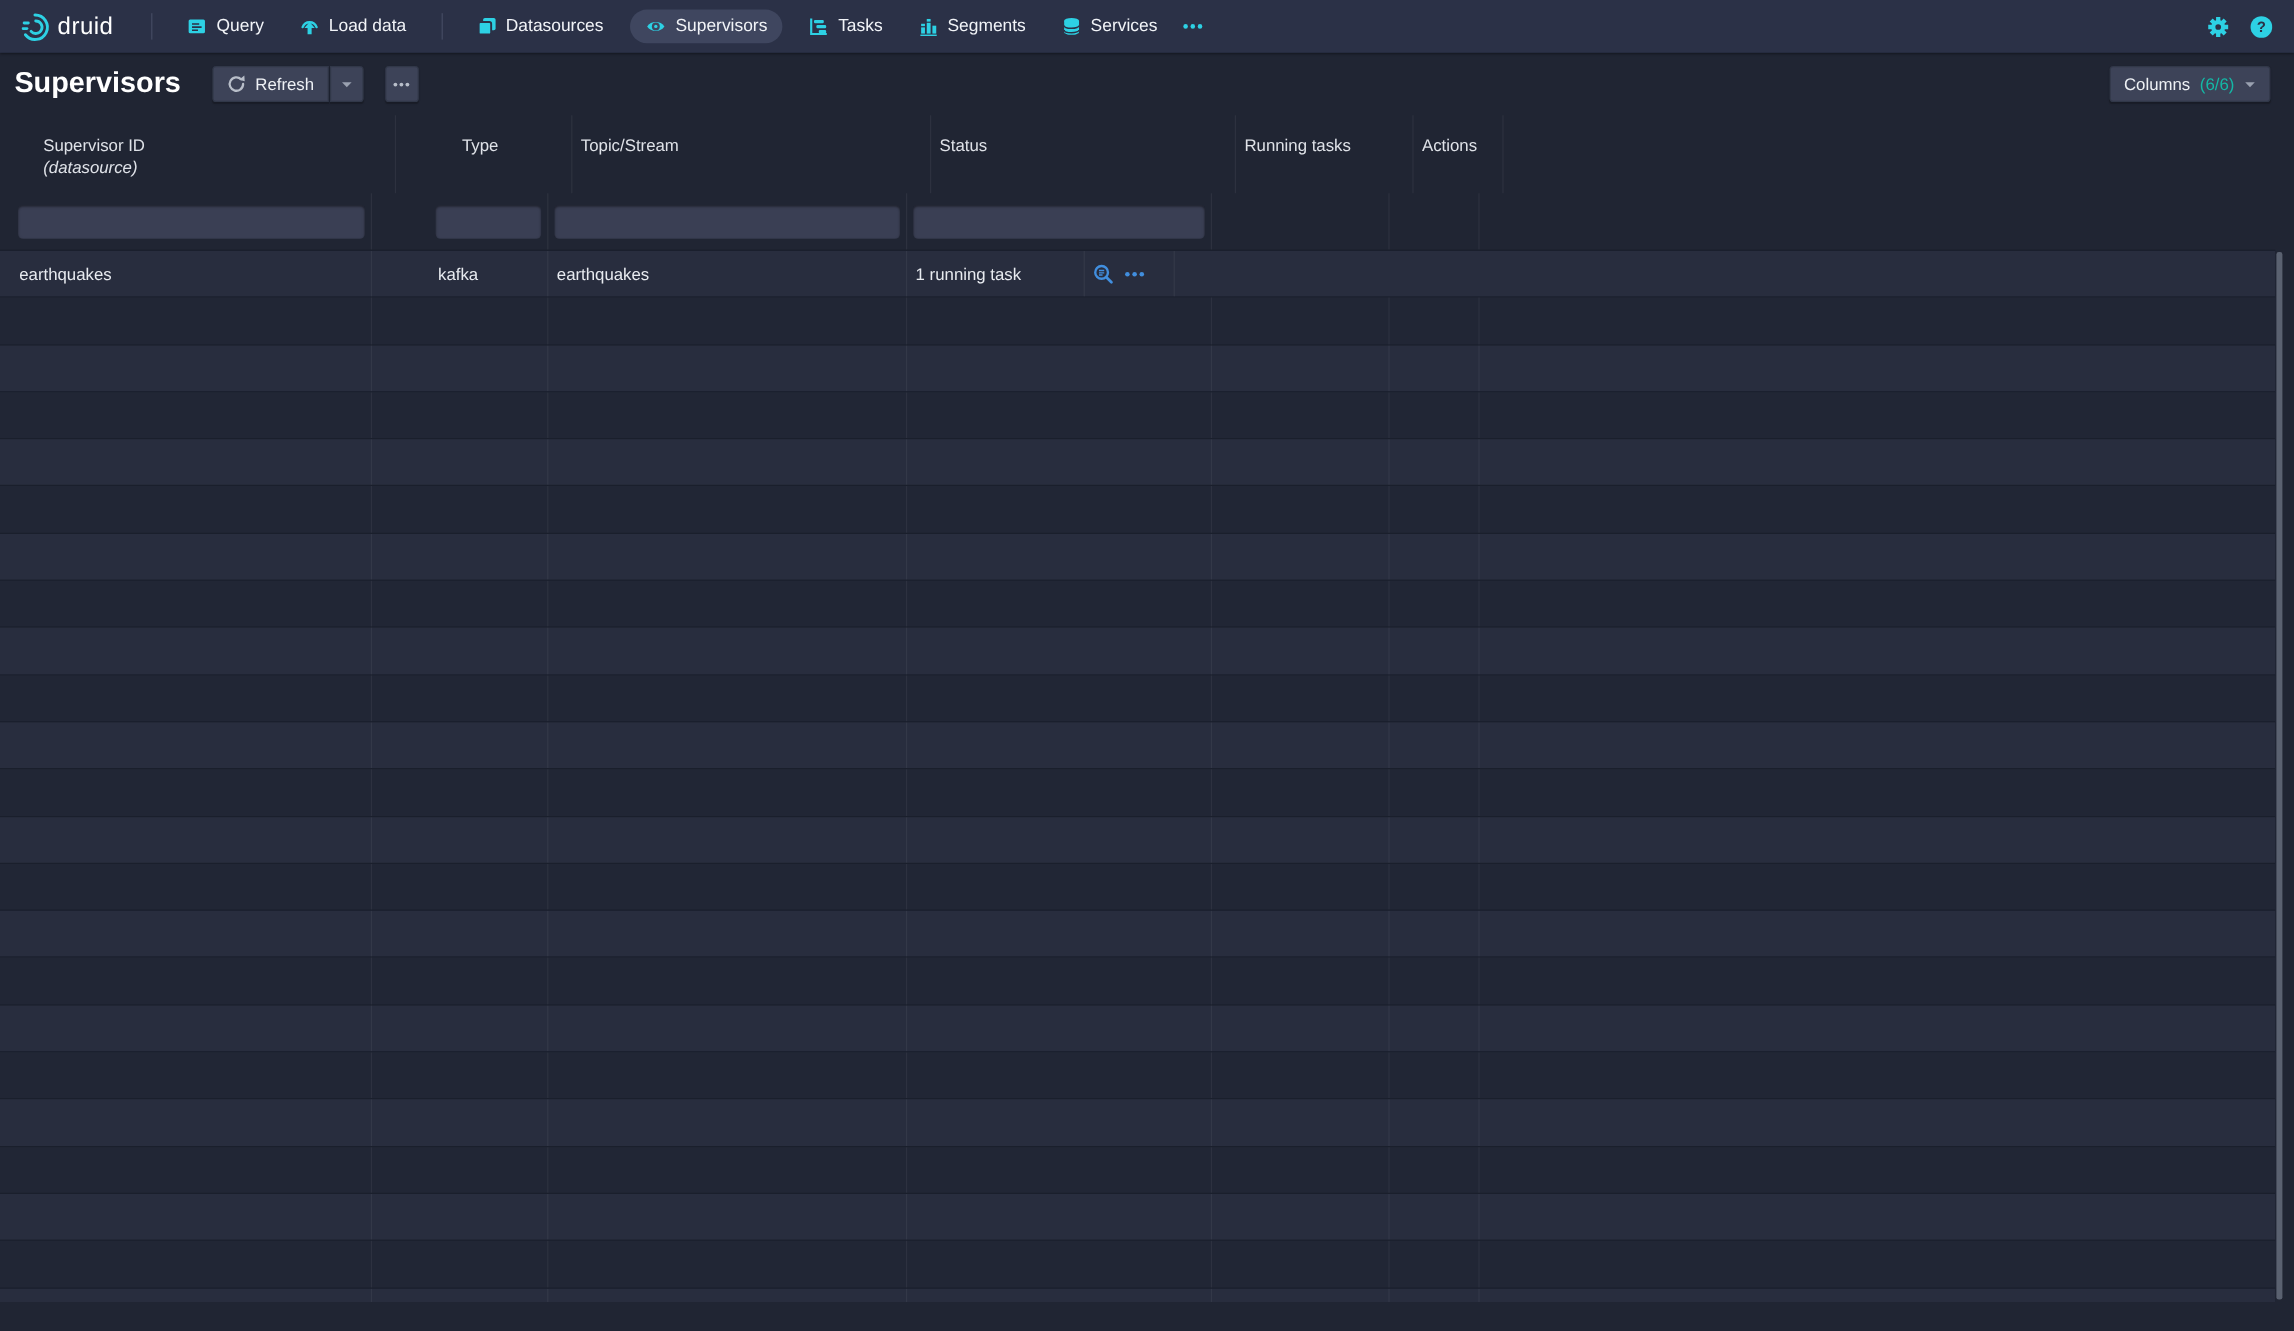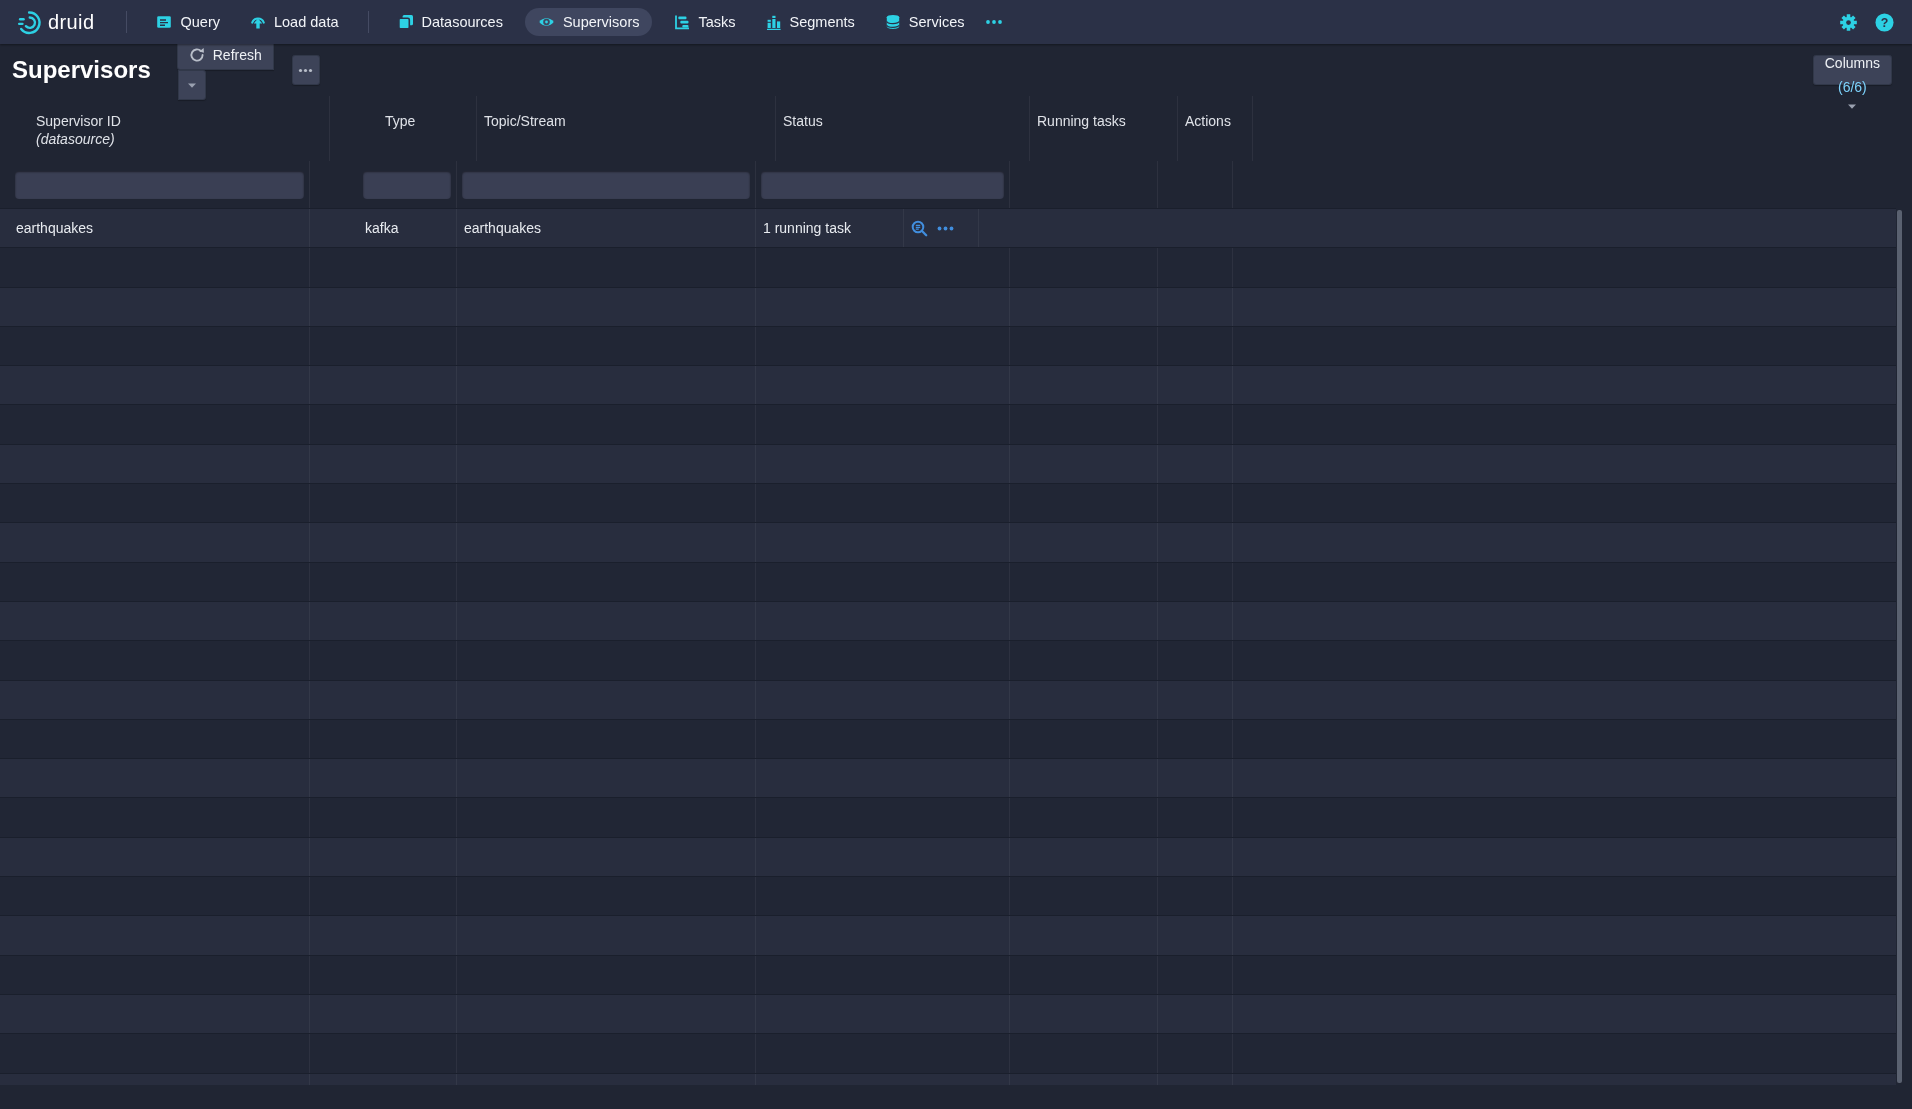--- a/index.html
+++ b/index.html
@@ -42,26 +42,26 @@
   }
   .page-title { font-size:24px; font-weight:700; color:#ffffff; margin-left:12px; }
   .btn {
     height:30px; background:#3d4358; border:none; border-radius:3px;
     color:#eef1f5; font-size:14px;
     display:inline-flex; align-items:center; gap:8px;
     padding:0 12px; cursor:pointer;
     box-shadow:inset 0 0 0 1px rgba(16,22,26,.25), 0 1px 1px rgba(0,0,0,.25);
     font-family:"Liberation Sans", sans-serif;
   }
-  .split-group { display:inline-flex; margin-left:26px;flex-direction:column; }
+  .split-group { display:inline-flex; margin-left:26px; }
   .split-main { border-radius:3px 0 0 3px; }
   .split-caret { border-radius:0 3px 3px 0; margin-left:1px; width:28px; padding:0; justify-content:center; }
   .more-btn { margin-left:18px; width:28px; padding:0; justify-content:center; }
-  .columns-btn { position:absolute; right:20px; top:11px;flex-direction:column; }
-  .dim { color:#7dd3fc; }
+  .columns-btn { position:absolute; right:20px; top:11px; }
+  .dim { color:#14b8a6; }
 
   
   .table { position:absolute; top:96px; left:0; width:1896px; }
   .h-row { display:flex; height:65px;padding-left:20px; }
   .h-cell {
     border-right:1px solid rgba(255,255,255,.06);
     padding:17px 7px 0 7px;
     display:flex; flex-direction:column; gap:2px;
     font-size:14px; color:#dfe2e8; line-height:16px; cursor:pointer;
   }

